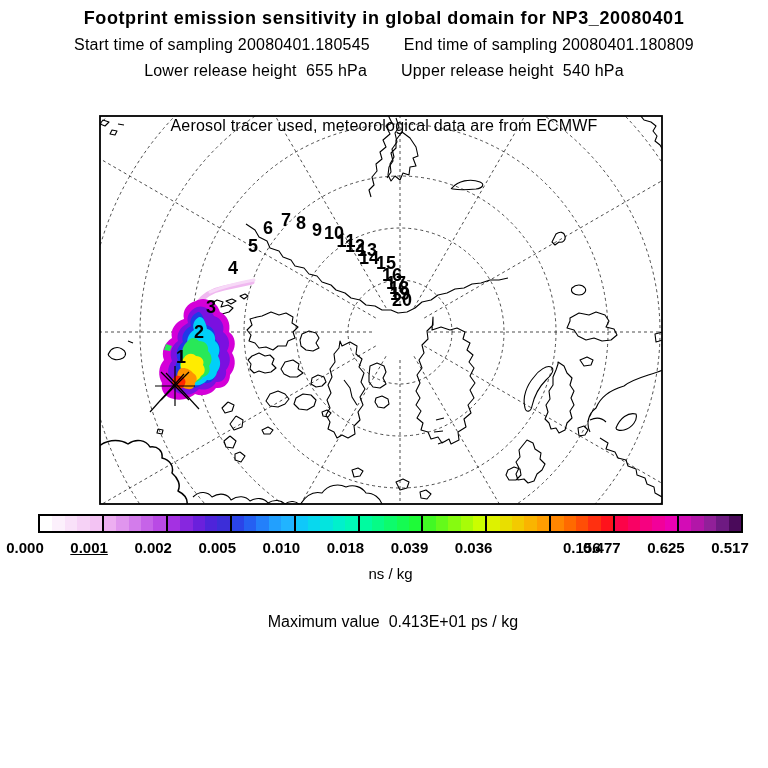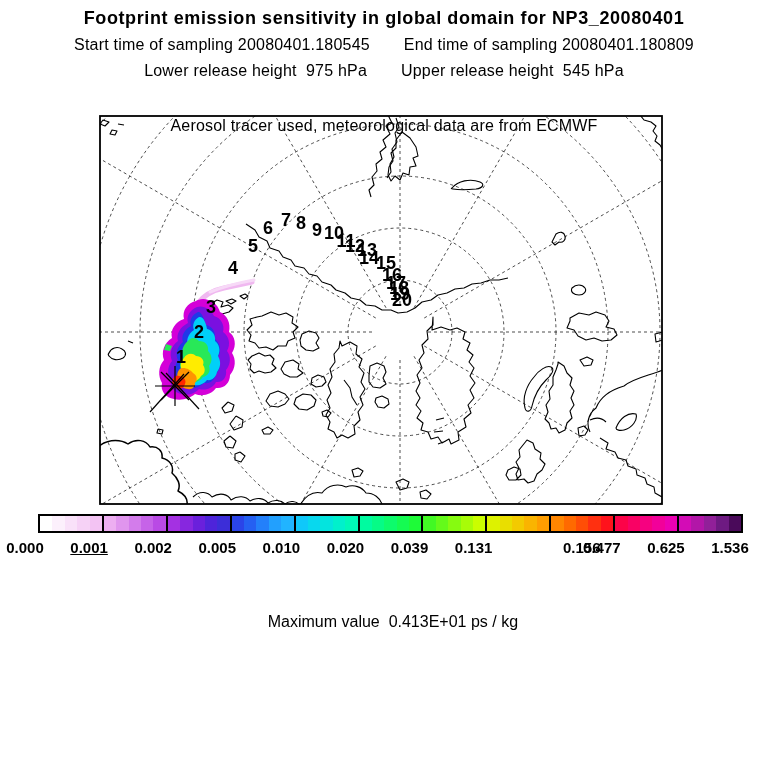--- a/index.html
+++ b/index.html
@@ -31,22 +31,22 @@
 <div class="page">
 
   <div class="hline title">
     <span>Footprint emission sensitivity in global domain for NP3_20080401</span>
   </div>
   <div class="hline l2">
     <span>Start time of sampling 20080401.180545</span>
     <span>End time of sampling 20080401.180809</span>
   </div>
   <div class="hline l3">
-    <span>Lower release height  975 hPa</span>
-    <span>Upper release height  545 hPa</span>
+    <span>Lower release height  655 hPa</span>
+    <span>Upper release height  540 hPa</span>
   </div>
   <div class="hline l4">
     <span>Aerosol tracer used, meteorological data are from ECMWF</span>
   </div>
 
   <div class="mapbox">
     <svg width="564" height="390" viewBox="99 115 564 390">
       <defs>
         <clipPath id="mapclip">
             <rect x="100" y="116" width="562" height="388"></rect>
@@ -229,25 +229,28 @@
         <div class="cell" style="background: rgb(110, 26, 130);"></div>
         <div class="cell" style="background: rgb(74, 10, 90);"></div>
       </div>
     </div>
   <div class="ticks" id="cbar-ticks">
       <span style="left: 25px;">0.000</span>
       <span style="left: 89.0909px; text-decoration: underline;">0.001</span>
       <span style="left: 153.182px;">0.002</span>
       <span style="left: 217.273px;">0.005</span>
       <span style="left: 281.364px;">0.010</span>
-      <span style="left: 345.455px;">0.020</span>
+      <span style="left: 345.455px;">0.018</span>
       <span style="left: 409.545px; text-align: right;">0.039</span>
-      <span style="left: 473.636px;">0.131</span>
+      <span style="left: 473.636px;">0.036</span>
       <span style="left: 537.727px; margin-left: 44px;">0.156</span>
       <span style="left: 601.818px;">0.477</span>
       <span style="left: 665.909px;">0.625</span>
-      <span style="left: 730px;">1.536</span>
+      <span style="left: 730px;">0.517</span>
     </div>
 
+  <div class="units">
+    <span>ns / kg</span>
+  </div>
   <div class="maxv">
     <span>Maximum value  0.413E+01 ps / kg</span>
   </div>
 </div>
 
 </body></html>

